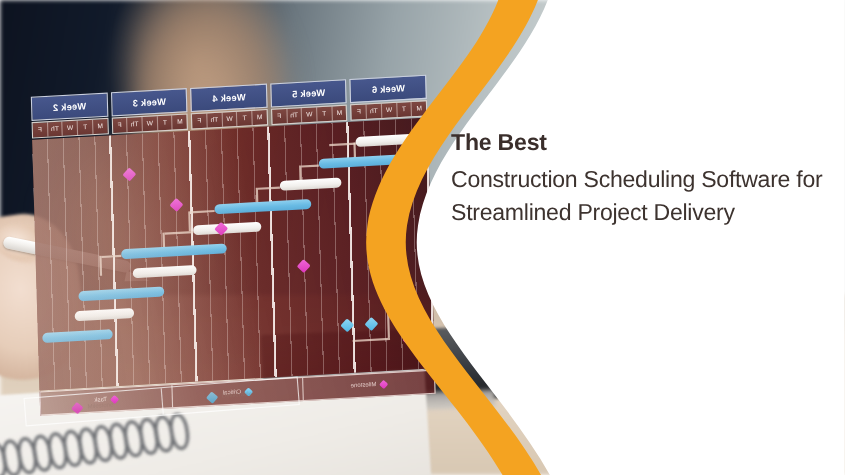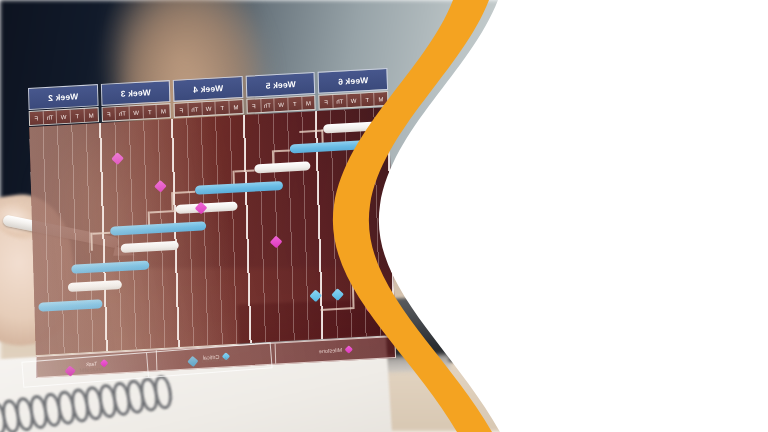--- a/index.html
+++ b/index.html
@@ -525,14 +525,18 @@
     </div>
 
   <svg class="swoosh" viewBox="0 0 768 432" preserveAspectRatio="none">
 
     <path id="white-panel" d="M768,0 L498,0 C470,72 392,128 380,205 C368,284 452,346 500,432 L768,432 Z" fill="#ffffff"></path>
 
     <path id="orange-band" d="M489,0 C462,70 382,130 370,205 C358,285 444,348 492,432
              L457,432 C408,348 322,286 334,205 C346,128 426,70 453,0 Z" fill="#F4A321"></path>
   </svg>
 
+  <div class="copy">
+    <p class="eyebrow">The Best</p>
+    <h1 class="headline">Construction Scheduling Software for Streamlined Project Delivery</h1>
+  </div>
 
 </div>
 
 </body></html>

